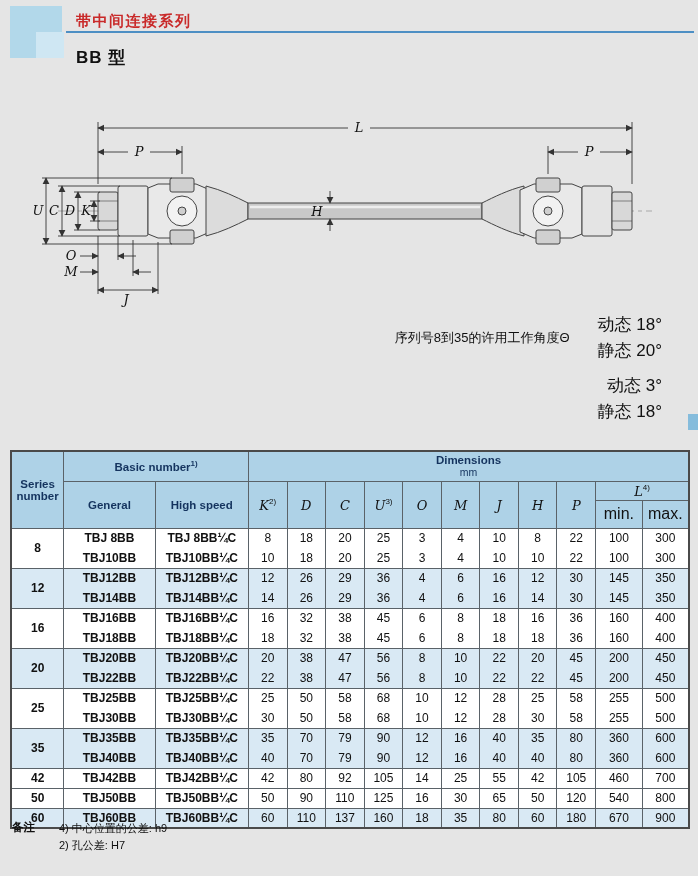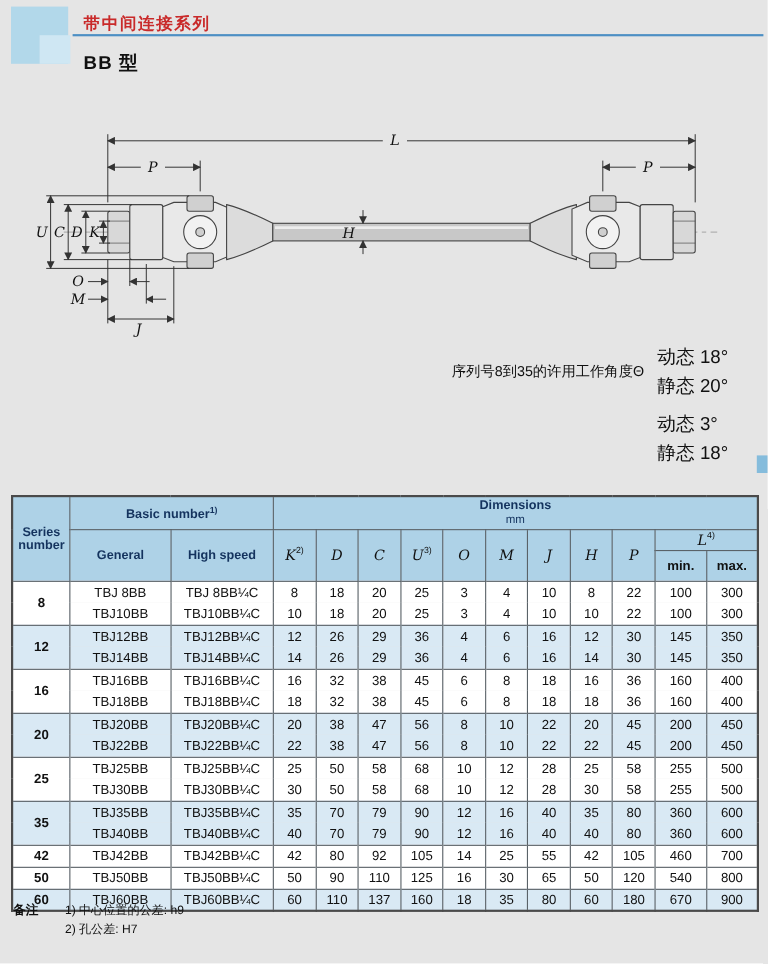--- a/index.html
+++ b/index.html
@@ -13,39 +13,39 @@
   .series-title { position:absolute; left:76px; top:12px; font-size:15px; font-weight:bold; color:#c92a2a; letter-spacing:1.5px; }
   .title-rule   { position:absolute; left:66px; top:31px; width:628px; height:2px; background:#4d8fc4; }
   .type-title   { position:absolute; left:76px; top:46px; font-size:17px; font-weight:bold; color:#111; letter-spacing:1px; }
   .edge-tab     { position:absolute; right:0; top:414px; width:10px; height:16px; background:#85bcdc; }
 
   svg.drawing { position:absolute; left:0; top:96px; }
   .dim-text { font-family:"DejaVu Serif", serif; font-style:italic; font-size:13px; fill:#111; }
 
   
   .angle-notes { position:absolute; right:36px; top:312px; }
-  .angle-note  { display:flex; align-items:center; justify-content:flex-end; gap:12px; margin-bottom:10px; font-size:13px; }
+  .angle-note  { display:flex; align-items:center; justify-content:flex-end; gap:28px; margin-bottom:10px; font-size:13px;text-align:right; }
   .angle-vals  { font-size:17px; line-height:1.5; white-space:nowrap; }
 
   
   .spec-table { position:absolute; left:10px; top:450px; width:680px; border-collapse:collapse; table-layout:fixed; border:2px solid #4a4a4a; }
   .spec-table th, .spec-table td { border-left:1px solid #5a6268; border-right:1px solid #5a6268; }
   .spec-table thead th { border:1px solid #5a6268; background:#aed2e7; vertical-align:middle; text-align:center; }
   .hdr { font-weight:bold; font-size:11.5px; color:#14335e; }
   .spec-table thead tr:first-child th { height:30px; }
   .dims-hdr .unit { font-weight:normal; font-size:10.5px; }
   .dim-letter { font-weight:normal; height:18px; }
   .dim-letter i { font-family:"DejaVu Serif", serif; font-style:italic; font-size:13px; font-weight:normal; }
   .dim-letter sup, .hdr sup { font-size:8px; }
-  .minmax { font-weight:bold; font-size:12px; height:28px; }
+  .minmax { font-weight:normal; font-size:16px; height:28px; }
   .spec-table tbody td { text-align:center; height:20px; padding:0 2px; border-top:none; border-bottom:none; font-size:12px; background:#fff; }
   .spec-table tbody tr.group-start td { border-top:1px solid #5a6268; }
   .spec-table tbody tr.shaded td { background:#d9e9f4; }
   td.series { font-weight:bold; font-size:13px; }
-  td.part   { font-weight:normal; }
+  td.part   { font-weight:bold; }
 
   
   .notes { position:absolute; left:12px; top:820px; display:flex; gap:24px; font-size:11px; }
   .notes-label { font-weight:bold; font-size:11.5px; }
   .note-lines div { line-height:1.55; }
 </style>
 </head>
 <body>
 
 <div class="page">
@@ -447,18 +447,18 @@
           <td class="val">180</td>
           <td class="val">670</td>
           <td class="val">900</td>
         </tr>
       </tbody>
   </table>
 
   <div class="notes">
     <span class="notes-label">备注</span>
     <div class="note-lines">
-      <div>1) 中心位置的公差: h9</div>
+      <div>4) 中心位置的公差: h9</div>
       <div>2) 孔公差: H7</div>
     </div>
   </div>
 
 </div>
 
 </body></html>

